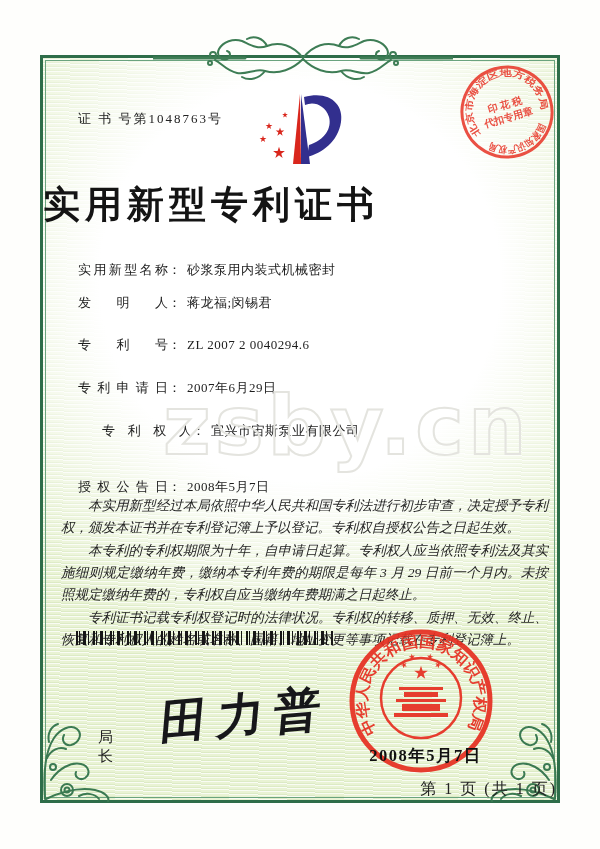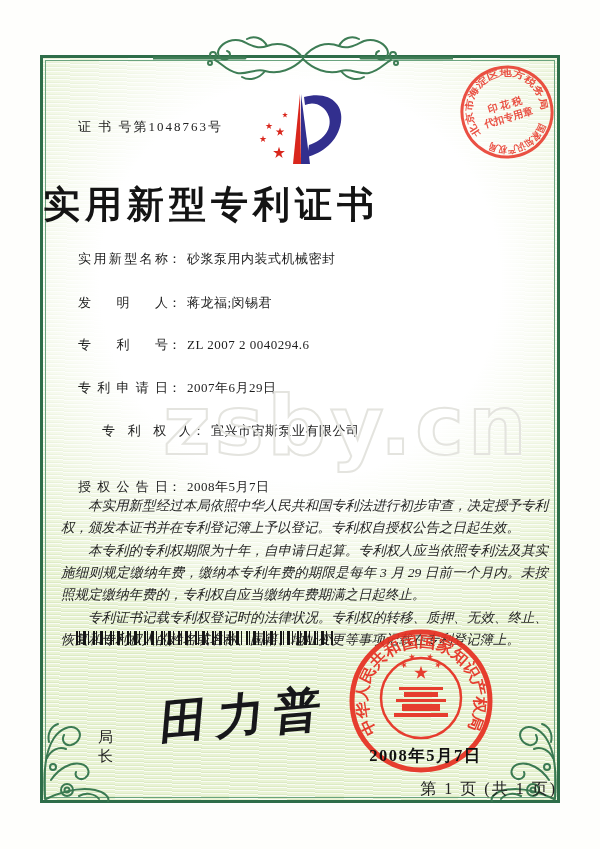--- a/index.html
+++ b/index.html
@@ -16,34 +16,34 @@
       radial-gradient(ellipse 75% 52% at 50% 30%, #ffffff 0%, #ffffff 52%, rgba(255,255,255,0.55) 72%, rgba(255,255,255,0) 100%),
       repeating-linear-gradient(2deg, rgba(255,255,255,0.75) 0 1px, rgba(164,198,128,0.18) 1px 2px, rgba(255,255,255,0) 2px 4px);
   }
   .frame-inner { position:absolute; inset:2px; border:1px solid #6aa37e; pointer-events:none; }
 
   .ornament-top { position:absolute; left:110px; top:-25px; width:300px; height:52px; }
   .corner-ornament { position:absolute; width:84px; height:100px; }
   .corner-left  { left:-2px; bottom:-2px; }
   .corner-right { right:-2px; bottom:-2px; transform:scaleX(-1); }
 
-  .cert-number { position:absolute; left:35px; top:60px; font-size:13px; color:#222; letter-spacing:2px; }
+  .cert-number { position:absolute; left:35px; top:52px; font-size:13px; color:#222; letter-spacing:2px; }
 
   .tax-stamp { position:absolute; left:408px; top:-2px; width:112px; height:112px; transform:rotate(-16deg); opacity:0.88; }
 
   .logo { position:absolute; left:203px; top:32px; width:102px; height:80px; }
 
   .title { position:absolute; left:0; top:122px; width:100%; text-align:left;
     font-size:37px; font-weight:bold; color:#141414; letter-spacing:5px; }
 
   .fields { position:absolute; left:35px; top:192px; width:420px; font-size:13px; color:#1d1d1d; }
   .field-row { position:absolute; left:0; white-space:nowrap; }
   .field-row .fl { display:inline-block; width:90px; text-align:justify; text-align-last:justify; vertical-align:bottom; }
   .field-row .fv { padding-left:6px; letter-spacing:0.5px; }
-  .row-0 { top:0; } .row-1 { top:44px; } .row-2 { top:86px; }
+  .row-0 { top:11px; } .row-1 { top:44px; } .row-2 { top:86px; }
   .row-3 { top:129px; } .row-4 { top:172px;margin-left:24px; } .row-5 { top:228px; }
 
   .body-text { position:absolute; left:18px; top:437px; width:487px;
     font-size:13.5px; line-height:22px; color:#252525; font-style:italic;
     text-align:justify; }
   .body-text p { text-indent:2em; margin-bottom:1px; }
 
   .barcode { position:absolute; left:33px; top:573px; width:257px; height:14px;
     background:repeating-linear-gradient(90deg,
       #161616 0 2px, transparent 2px 3px,

